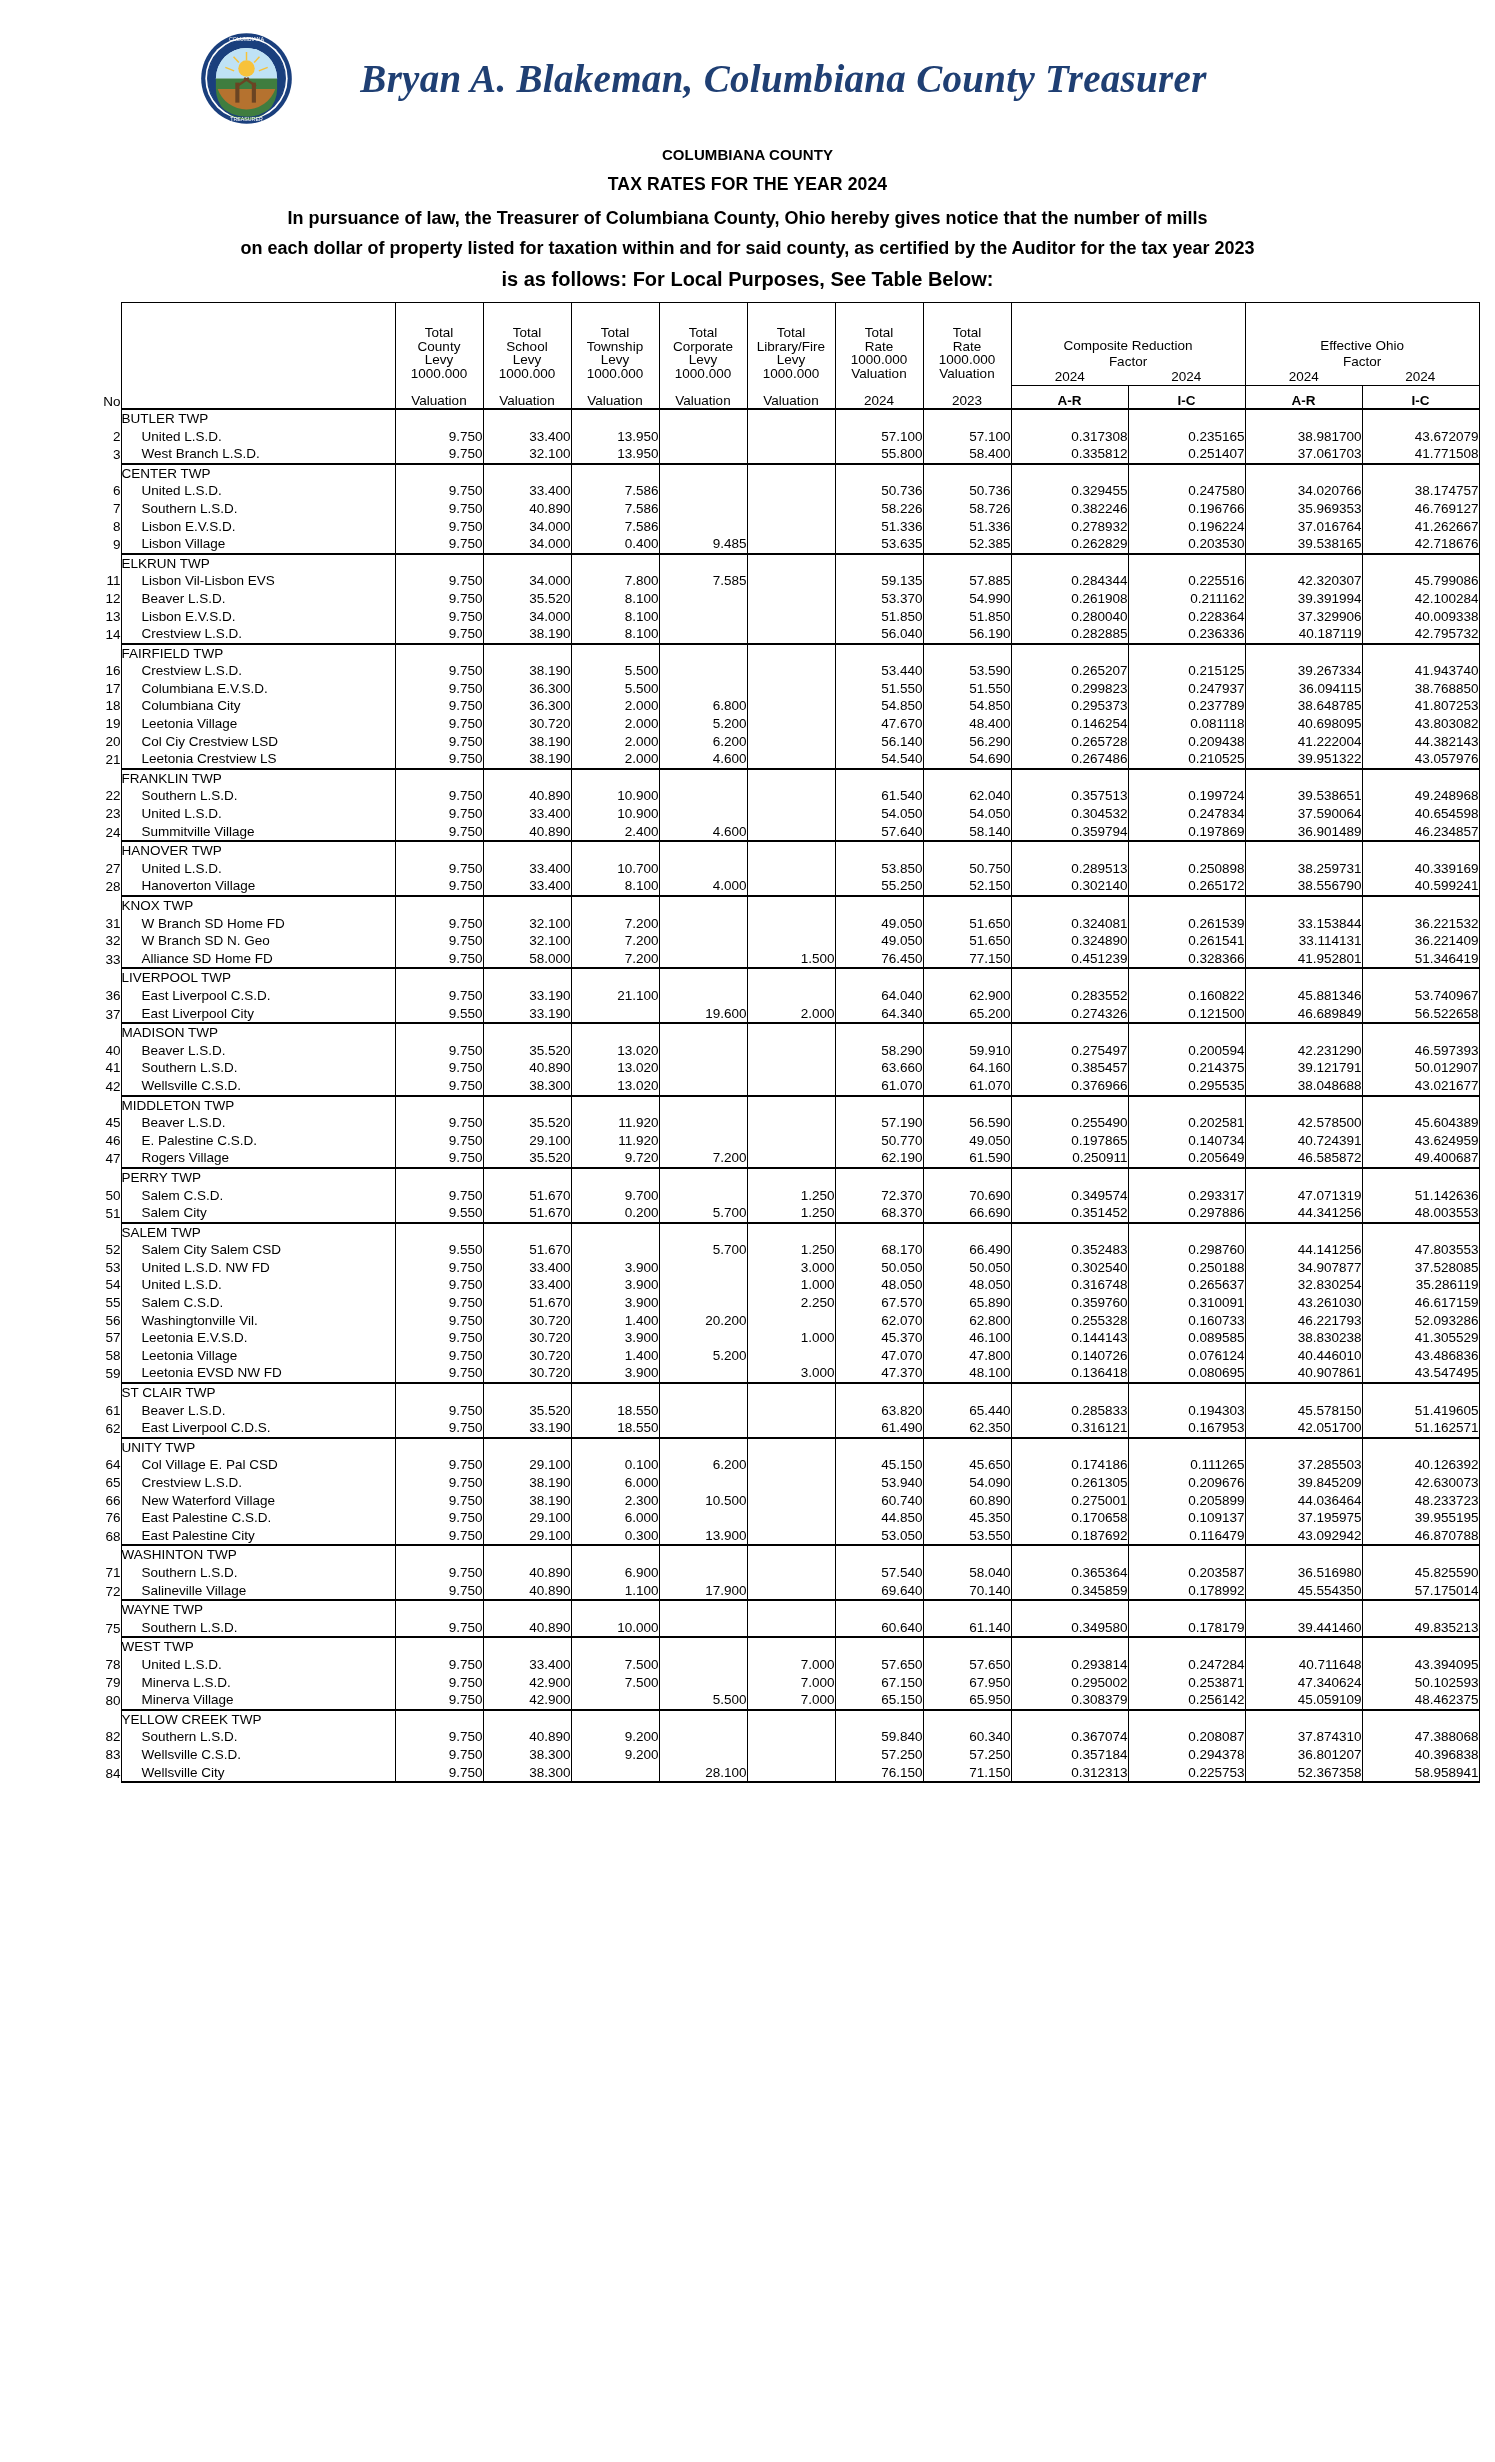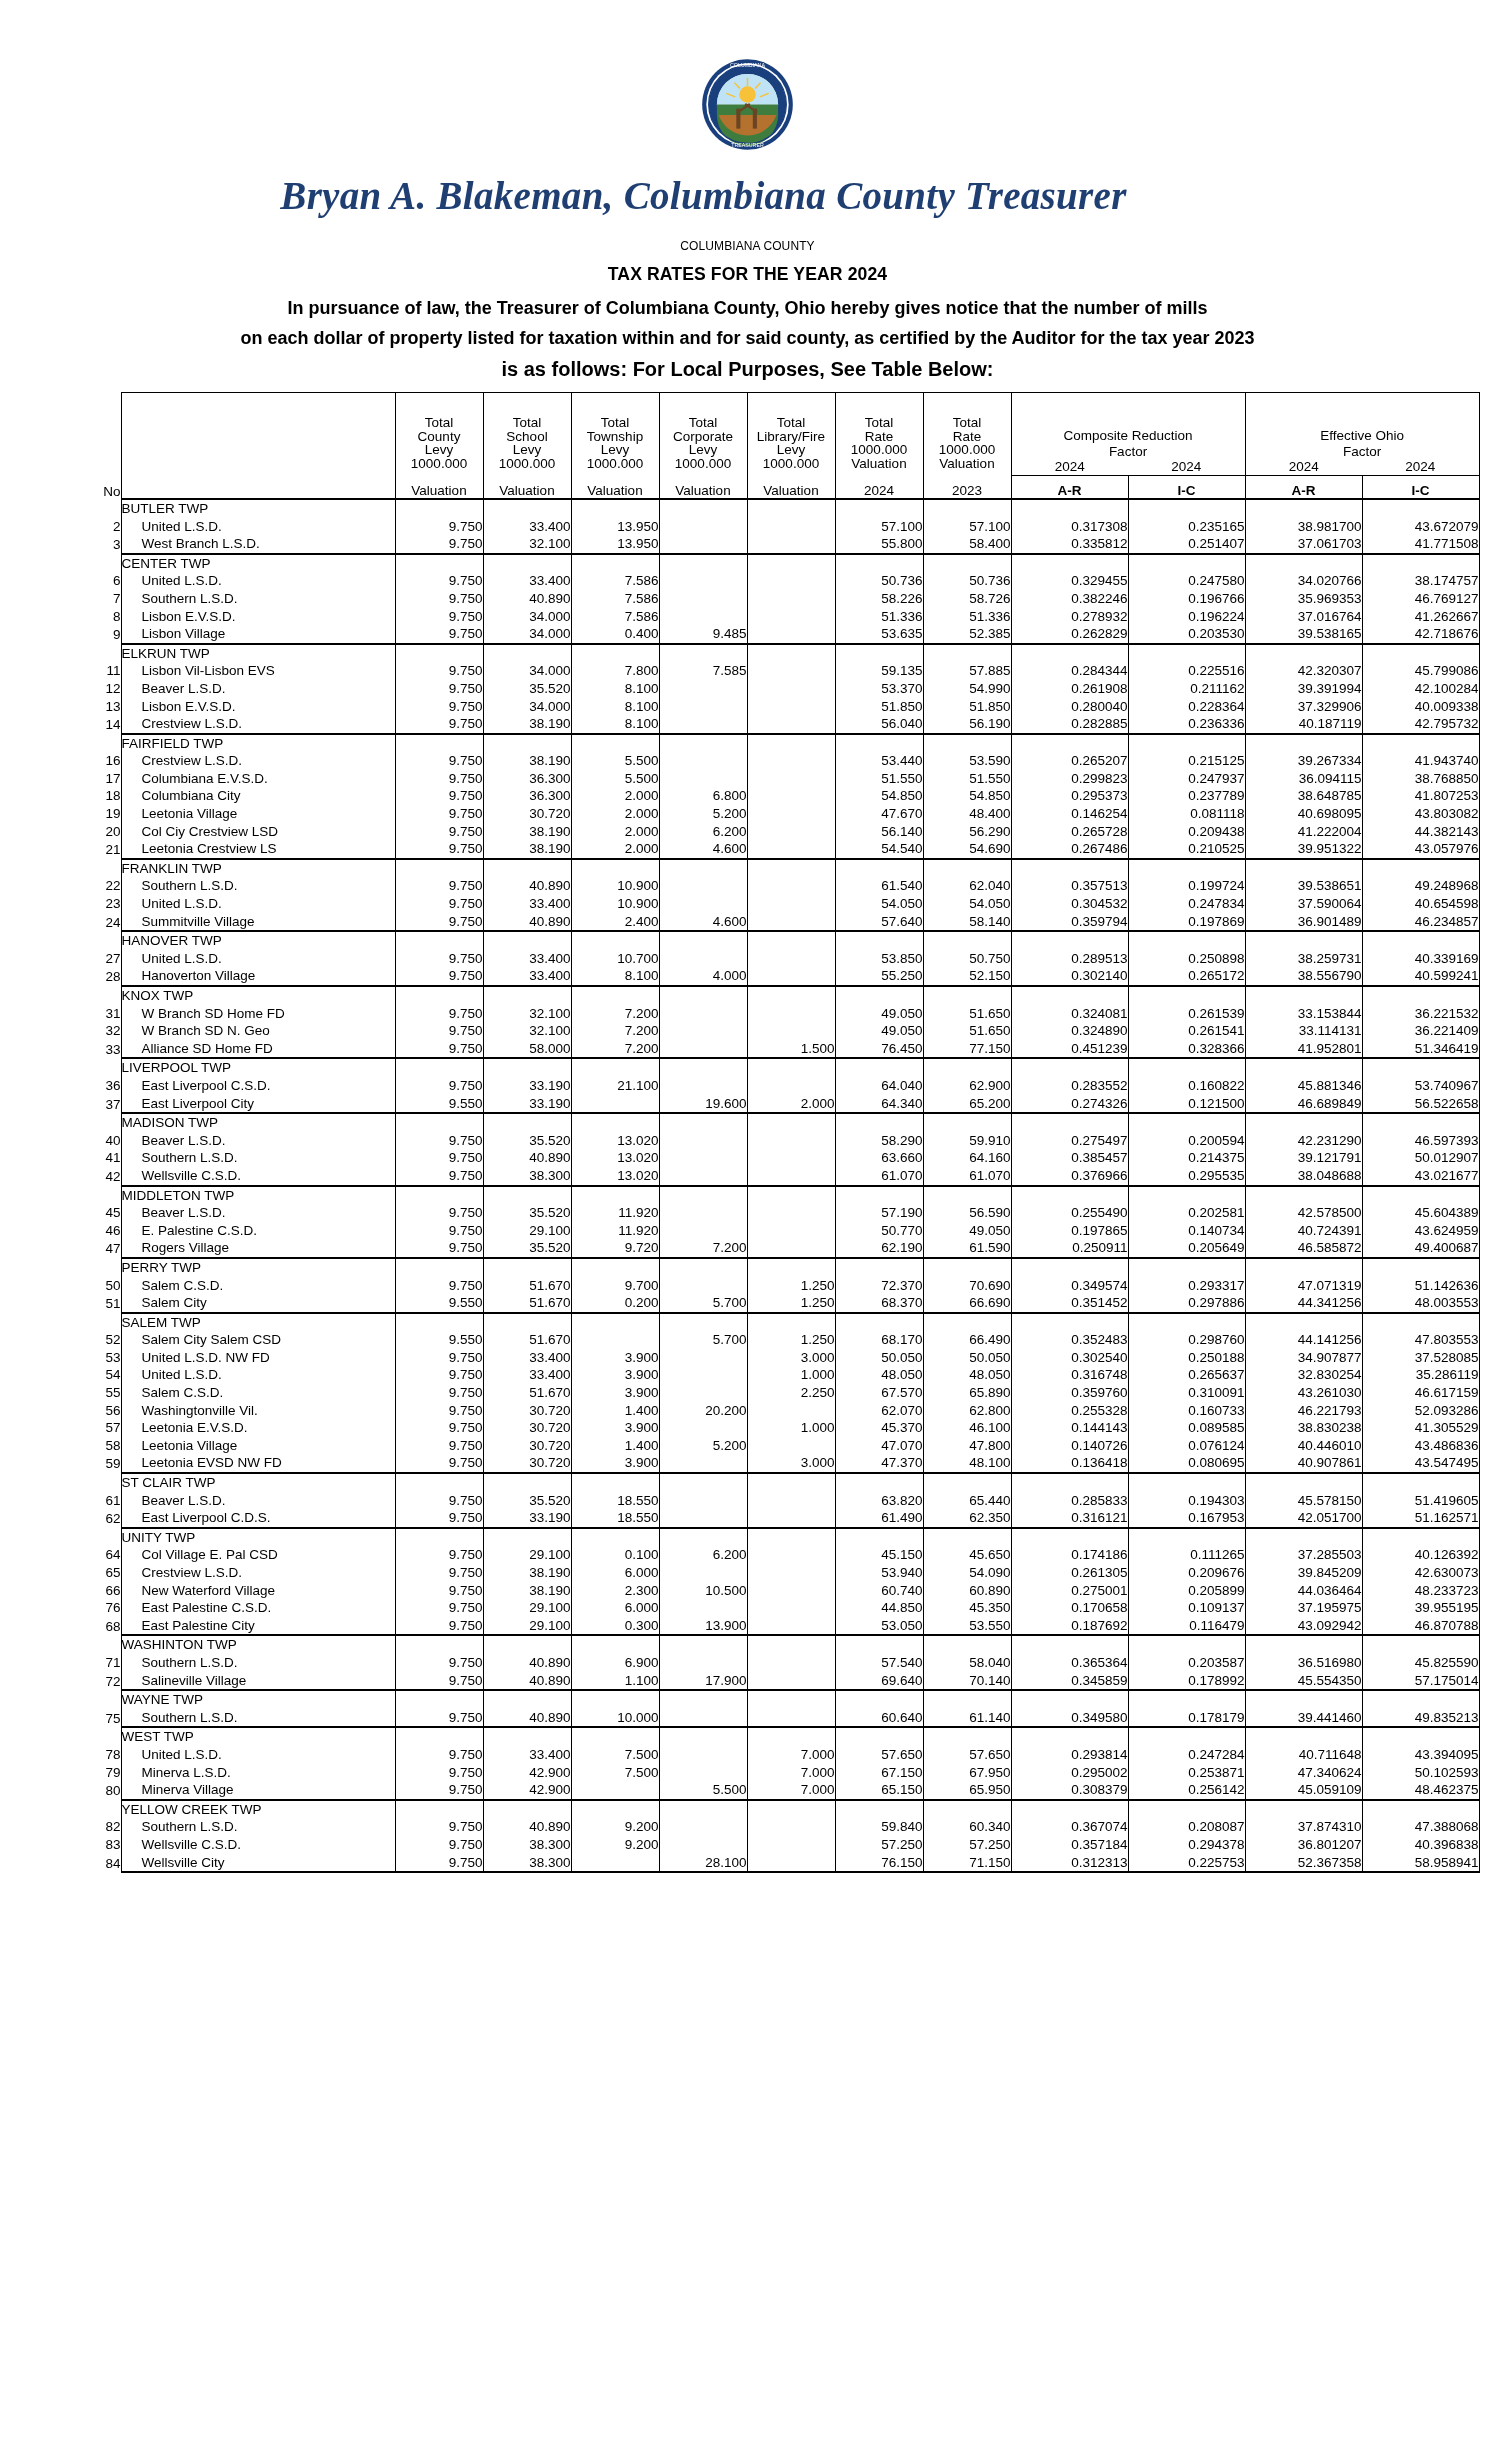--- a/index.html
+++ b/index.html
@@ -21,23 +21,22 @@
     position: relative;
     padding: 0;
     box-sizing: border-box;
   }
 
   
   .masthead {
     display: flex;
     align-items: center;
     justify-content: center;
-    padding-top: 58px;
-    gap: 22px;
-    flex-direction: column;
+    padding-top: 32px;
+    gap: 67px;
   }
   .seal {
     width: 93px;
     height: 93px;
     flex: 0 0 auto;
     position: relative;
   }
   .title-script {
     font-family: "Liberation Serif", serif;
     font-style: italic;
@@ -46,22 +45,22 @@
     color: #1f3f73;
     letter-spacing: 0.3px;
     white-space: nowrap;
     margin-right: 88px;
   }
 
   .center-block {
     text-align: center;
   }
   .line-county {
-    font-size: 12px;
-    font-weight: normal;
+    font-size: 15px;
+    font-weight: bold;
     margin-top: 21px;
     letter-spacing: 0.1px;
   }
   .line-taxrates {
     font-size: 17.6px;
     font-weight: bold;
     margin-top: 10.6px;
     letter-spacing: 0.1px;
   }
   .line-notice {

